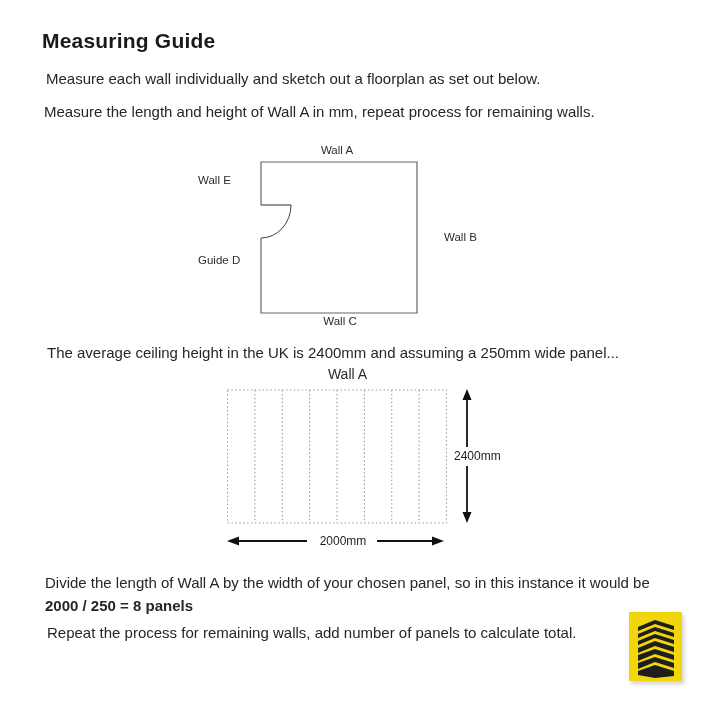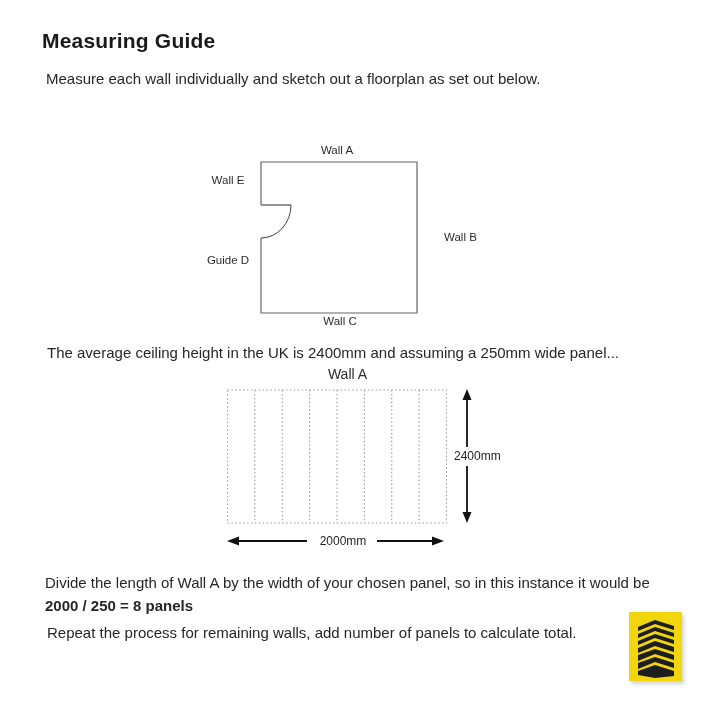--- a/index.html
+++ b/index.html
@@ -19,32 +19,33 @@
     font-weight:bold;
     color:#1a1a1a;
     letter-spacing:0.2px;
   }
   .body-text { font-size:15px; line-height:1.25; white-space:nowrap; }
   .bold-line { font-weight:bold; }
   .diagram-label { font-size:11.5px; color:#2b2b2b; white-space:nowrap; }
   .dim-label { font-size:12px; color:#1f1f1f; background:#ffffff; padding:0 2px; white-space:nowrap; }
   .panel-title { font-size:14px; color:#2b2b2b; text-align:center; }
   .center { text-align:center; }
-  .right { text-align:center; }
+  .right { text-align:left; }
   svg { display:block; }
   .logo-shadow { box-shadow:2px 3px 4px rgba(0,0,0,0.18); }
 </style>
 </head>
 <body>
 
 <div class="page">
 
   <div class="abs title" style="left:42px; top:29px;">Measuring Guide</div>
 
   <div class="abs body-text" style="left:46px; top:70px;">Measure each wall individually and sketch out a floorplan as set out below.</div>
+  <div class="abs body-text" style="left:44px; top:103px;">Measure the length and height of Wall A in mm, repeat process for remaining walls.</div>
 
   <svg class="abs" style="left:210px; top:140px;" width="260" height="195" viewBox="0 0 260 195">
 
     <path d="M51,65 L51,22 L207,22 L207,173 L51,173 L51,98" fill="none" stroke="#666666" stroke-width="1.2"></path>
 
     <path d="M51,65 L81,65" fill="none" stroke="#3f3f3f" stroke-width="1.1"></path>
 
     <path d="M81,65 A30,33 0 0 1 51,98" fill="none" stroke="#3f3f3f" stroke-width="1"></path>
   </svg>
   <div class="abs diagram-label center" style="left:297px; top:144px; width:80px;">Wall A</div>

